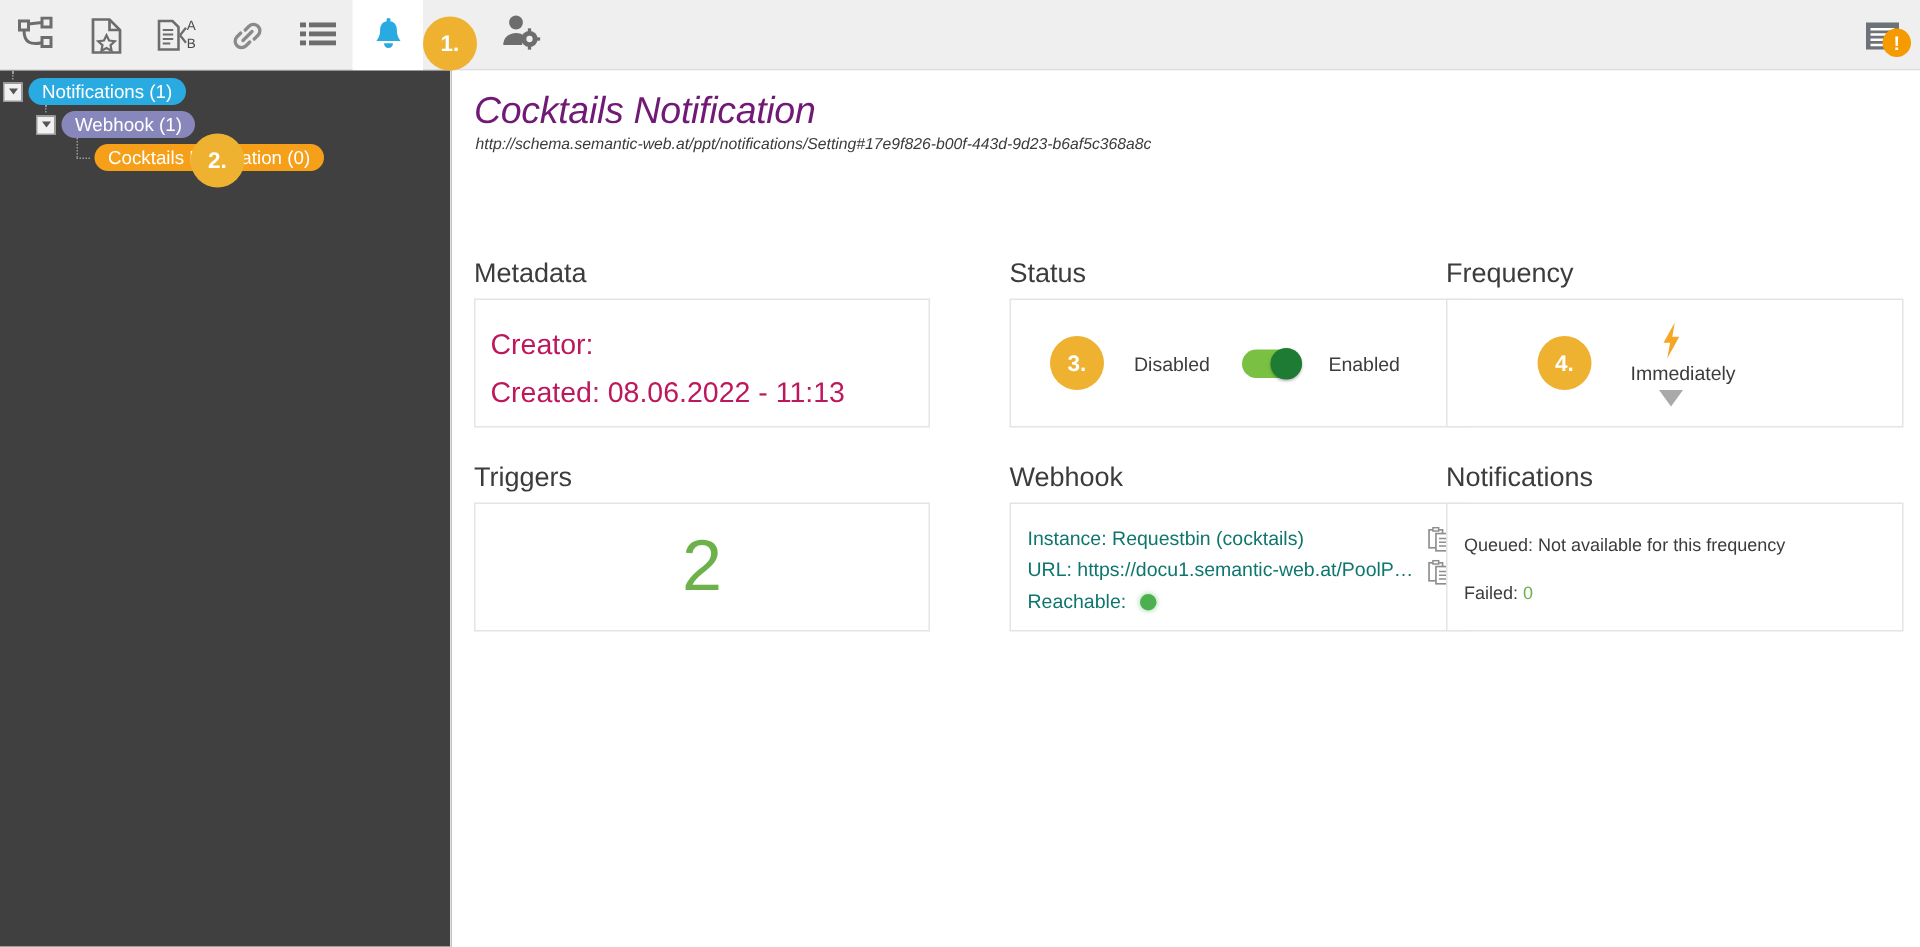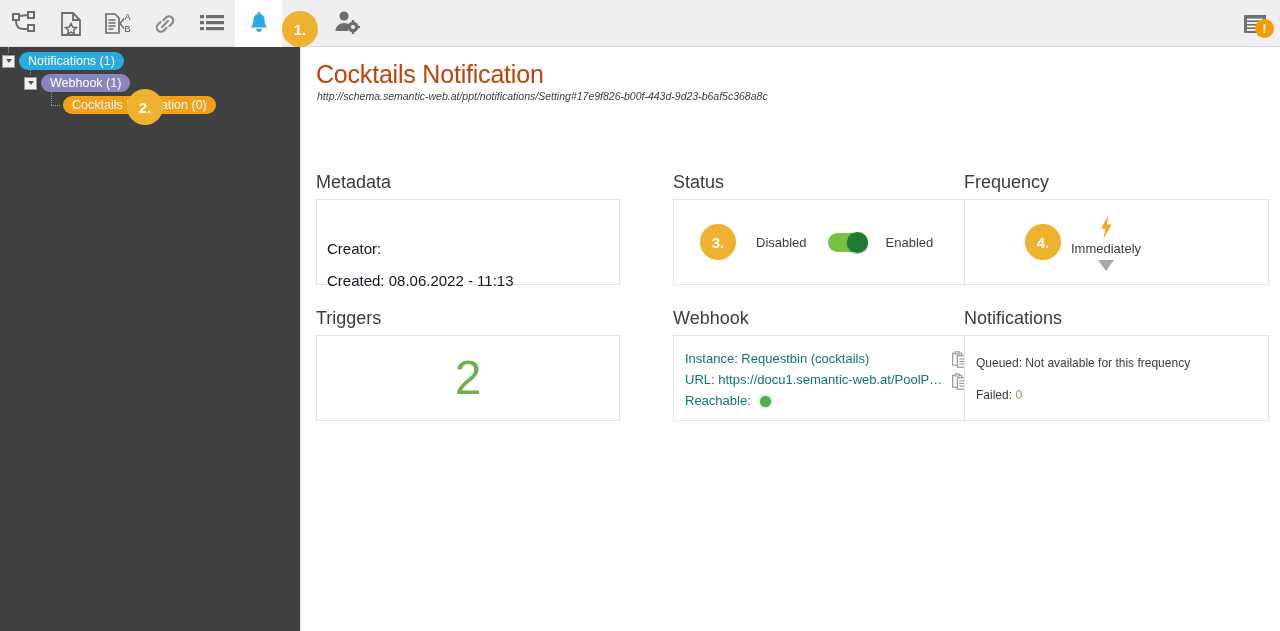--- a/index.html
+++ b/index.html
@@ -99,22 +99,23 @@
   }
 
   
   #main {
     position: absolute; left: 302px; top: 47px;
     width: 978px; height: 584px;
     background: #ffffff;
   }
   #page-title {
     position: absolute; left: 14px; top: 13px;
-    font-size: 25px; color: #c2410c; font-weight: normal;
+    font-size: 25px; color: #701a75; font-weight: normal;
     letter-spacing: -0.2px;
+    font-style: italic;
   }
   #page-uri {
     position: absolute; left: 15px; top: 43px;
     font-size: 10.5px; color: #3b3b3b; font-style: italic;
   }
 
   .card-label {
     position: absolute; font-size: 18px; color: #3c3c3c;
   }
   .card {
@@ -126,21 +127,21 @@
   
   .col1 { left: 14px;  width: 304px; }
   .col2 { left: 338px; width: 305px; margin-left: 33px; }
   .col3 { left: 662px; width: 305px; }
   .lbl-r1 { top: 125px; }
   .box-r1 { top: 152px; height: 86px; }
   .lbl-r2 { top: 261px; }
   .box-r2 { top: 288px; height: 86px; }
 
   
-  .meta-line { position: absolute; left: 10px; font-size: 15px; color: #0f172a; margin-top: 20px; }
+  .meta-line { position: absolute; left: 10px; font-size: 19px; color: #be185d; }
   #meta-creator { top: 20px; }
   #meta-created { top: 52px; }
 
   
   #status-inner {
     position: absolute; left: 0; top: 0; width: 100%; height: 100%;
     display: flex; align-items: center;
   }
   #badge-step3 {
     width: 36px; height: 36px; border-radius: 50%;
@@ -171,21 +172,21 @@
     width: 36px; height: 36px; border-radius: 50%;
     background: #efb130; color: #fff; font-size: 15px; font-weight: bold;
     display: flex; align-items: center; justify-content: center;
     margin-left: 60px; flex: none;
   }
   #freq-select {
     margin-left: 10px; display: flex; flex-direction: column;
     align-items: center; cursor: pointer;
   }
   #freq-bolt { line-height: 0; margin-bottom: 1px; }
-  #freq-text { font-size: 13px; color: #3c3c3c; }
+  #freq-text { font-size: 13px; color: #3c3c3c; margin-left: 16px; }
   #freq-arrow {
     width: 0; height: 0; margin-top: 4px;
     border-left: 8px solid transparent; border-right: 8px solid transparent;
     border-top: 11px solid #a9a9a9;
   }
 
   
   #trig-inner {
     position: absolute; left: 0; top: 0; width: 100%; height: 100%;
     display: flex; align-items: center; justify-content: center;

